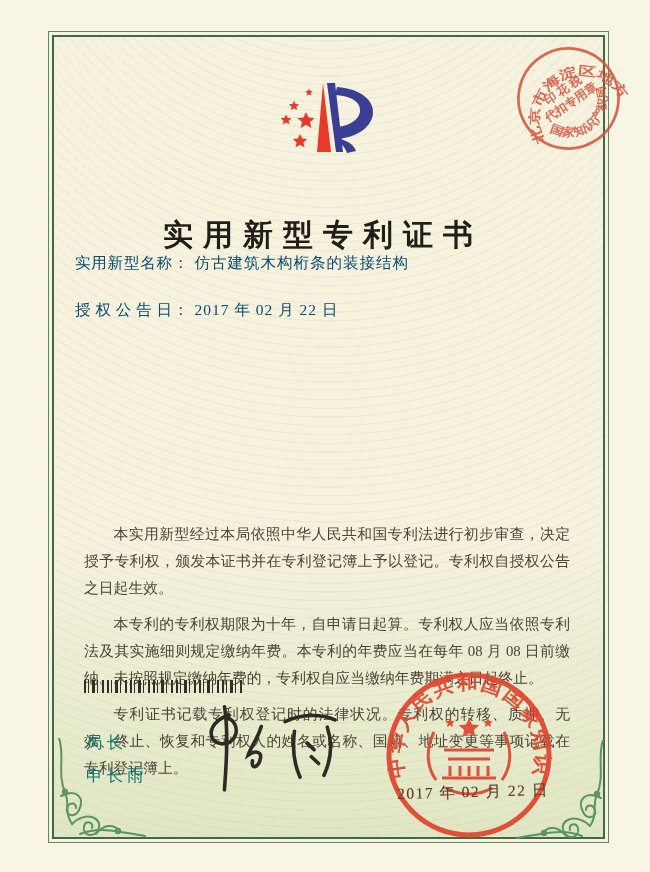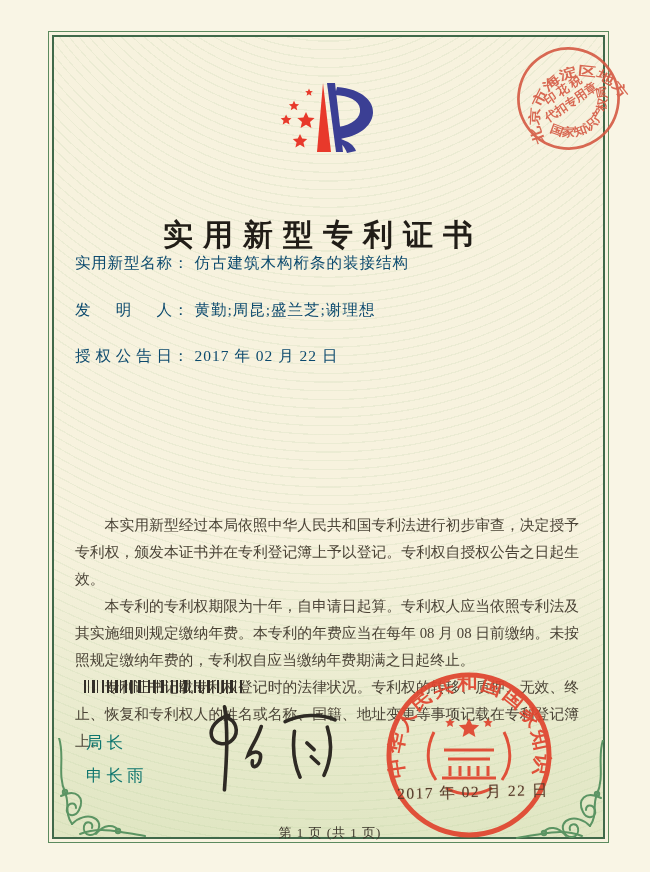--- a/index.html
+++ b/index.html
@@ -35,21 +35,21 @@
   .field-label{
     display:inline-block;width:97px;text-align:justify;text-align-last:justify;
     -moz-text-align-last:justify;vertical-align:top;
   }
   .field-colon{display:inline-block;margin:0 6px 0 1px;}
   .field-value{letter-spacing:1px;}
   .paragraphs{
     position:absolute;left:75px;top:512px;width:504px;font-size:14.8px;
     line-height:27px;color:#4a4336;text-align:justify;
   }
-  .paragraphs p{margin:0;text-indent:2em;}
+  .paragraphs p{margin:9px;text-indent:2em;}
   .barcode{
     position:absolute;left:84px;top:680px;width:161px;height:13px;
     background:repeating-linear-gradient(90deg,
       #332f28 0 2px, transparent 2px 4px, #332f28 4px 5px, transparent 5px 8px,
       #332f28 8px 11px, transparent 11px 13px, #332f28 13px 14px, transparent 14px 18px,
       #332f28 18px 20px, transparent 20px 23px);
   }
   .director{position:absolute;left:86px;top:726px;font-size:16.5px;color:#0f766e;letter-spacing:4px;line-height:33px;}
   .signature{position:absolute;left:196px;top:700px;width:160px;height:95px;transform:rotate(-2deg);}
   .seal{position:absolute;left:378px;top:666px;width:182px;height:182px;opacity:0.93;}
@@ -113,23 +113,20 @@
       <path d="M60,5 C86,7 97,20 96,31 C95,45 81,54 63,57 L61,45 C76,43 84,35 83,27 C82,18 72,14 58,13 Z"></path>
       <path d="M63,57 C71,59 77,63 79,69 L70,71 C68,65 64,61 60,59 Z"></path>
     </g>
   </svg>
 
   <div class="title">实用新型专利证书</div>
 
   <div class="fields">
     <div class="field-row">
       <span class="field-label">实用新型名称</span><span class="field-colon">：</span><span class="field-value">仿古建筑木构桁条的装接结构</span>
-    </div>
-    <div class="field-row">
-      <span class="field-label">发明人</span><span class="field-colon">：</span><span class="field-value">黄勤;周昆;盛兰芝;谢理想</span>
     </div>
     <div class="field-row">
       <span class="field-label">授权公告日</span><span class="field-colon">：</span><span class="field-value">2017 年 02 月 22 日</span>
     </div>
   </div>
 
   <div class="paragraphs">
     <p>本实用新型经过本局依照中华人民共和国专利法进行初步审查，决定授予专利权，颁发本证书并在专利登记簿上予以登记。专利权自授权公告之日起生效。</p>
     <p>本专利的专利权期限为十年，自申请日起算。专利权人应当依照专利法及其实施细则规定缴纳年费。本专利的年费应当在每年 08 月 08 日前缴纳。未按照规定缴纳年费的，专利权自应当缴纳年费期满之日起终止。</p>
     <p>专利证书记载专利权登记时的法律状况。专利权的转移、质押、无效、终止、恢复和专利权人的姓名或名称、国籍、地址变更等事项记载在专利登记簿上。</p>
@@ -191,15 +188,14 @@
     <text font-size="12" font-weight="bold" fill="#d4553f">
       <textPath href="#taxTop" startOffset="2" textLength="186" lengthAdjust="spacingAndGlyphs">北京市海淀区地方税务局</textPath>
     </text>
     <text font-size="11" font-weight="bold" fill="#d4553f">
       <textPath href="#taxBottom" startOffset="4" textLength="88" lengthAdjust="spacingAndGlyphs">国家知识产权局</textPath>
     </text>
     <text x="60" y="54" text-anchor="middle" font-size="11.5" font-weight="bold" fill="#d4553f">印 花 税</text>
     <text x="60" y="68" text-anchor="middle" font-size="11.5" font-weight="bold" fill="#d4553f">代扣专用章</text>
   </svg>
 
-  <div class="footer-page">第 1 页 (共 1 页)</div>
 
 </div>
 
 </body></html>

